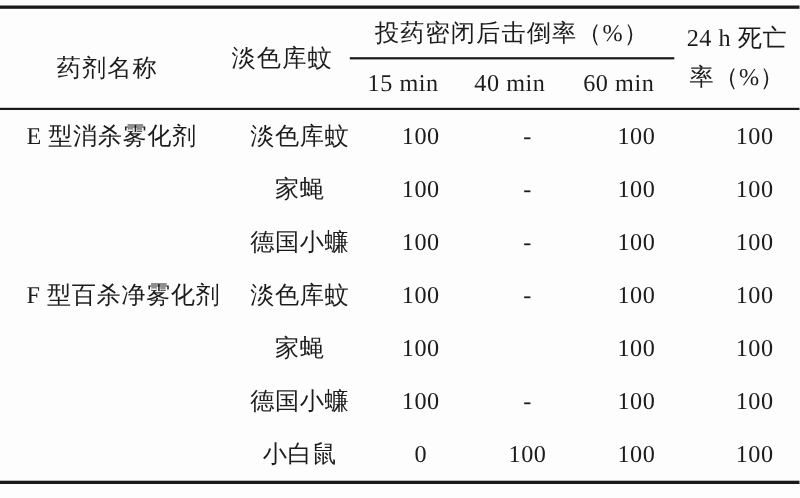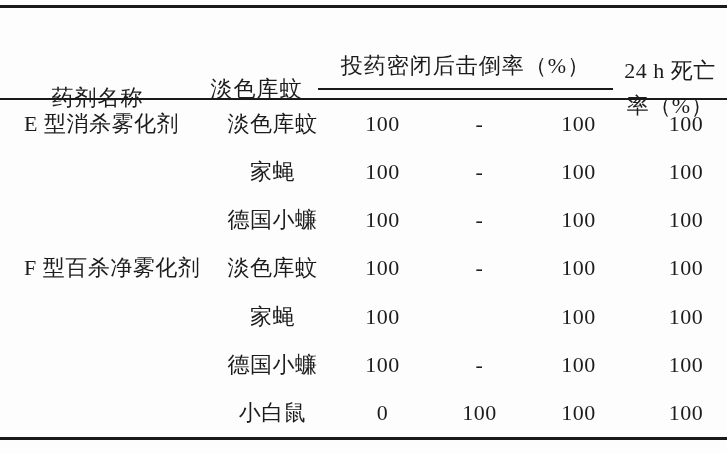--- a/index.html
+++ b/index.html
@@ -28,21 +28,20 @@
     top: 8px; left: 0;
     width: 727px; height: 90px;
     font-size: 22px;
   }
   .h-cell {
     position: absolute;
     display: flex;
     align-items: center;
     justify-content: center;
     letter-spacing: 1px;
-    margin-top: 36px;
   }
   .h-drug    { left: 0;     top: 0; width: 195px; height: 108px; }
   .h-subject { left: 195px; top: 0; width: 123px; height: 90px; }
   .h-group {
     left: 318px; top: 0;
     width: 295px; height: 44px;
     border-bottom: 2px solid #1a1a1a;
   }
   .h-subrow {
     position: absolute;
@@ -93,20 +92,25 @@
 <body>
 
 <div class="page">
 
   <div class="rule rule-top"></div>
 
   <div class="header">
     <div class="h-cell h-drug">药剂名称</div>
     <div class="h-cell h-subject">淡色库蚊</div>
     <div class="h-cell h-group">投药密闭后击倒率（%）</div>
+    <div class="h-subrow">
+      <div class="h-sub h-sub-15">15 min</div>
+      <div class="h-sub h-sub-40">40 min</div>
+      <div class="h-sub h-sub-60">60 min</div>
+    </div>
     <div class="h-cell h-mortality">
       <span>24 h 死亡</span>
       <span>率（%）</span>
     </div>
   </div>
 
   <div class="rule rule-mid"></div>
 
   <div class="tbody">
 

